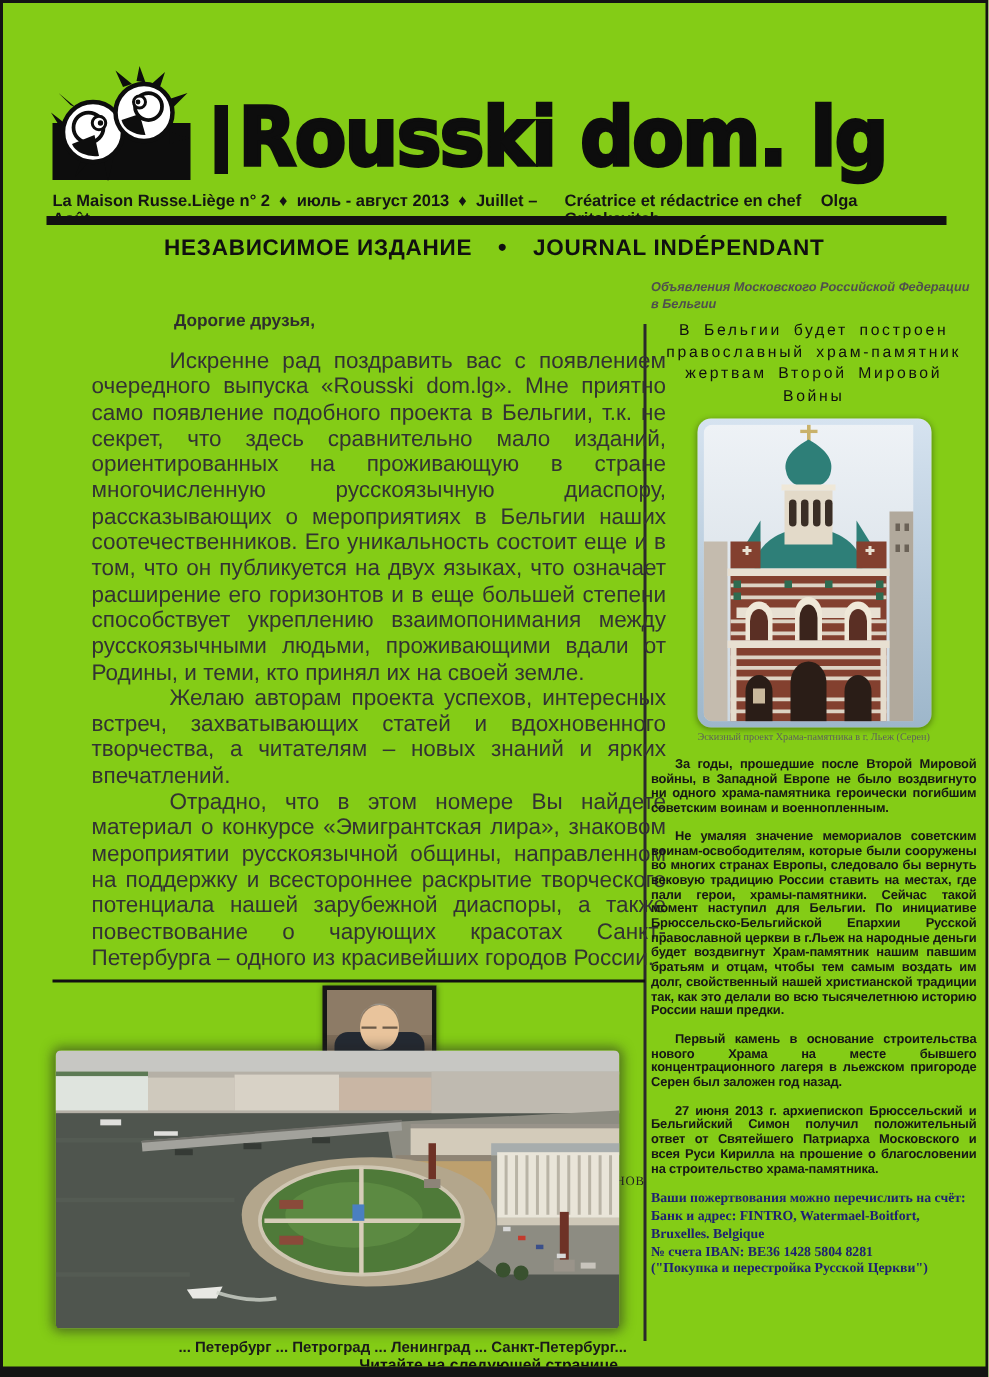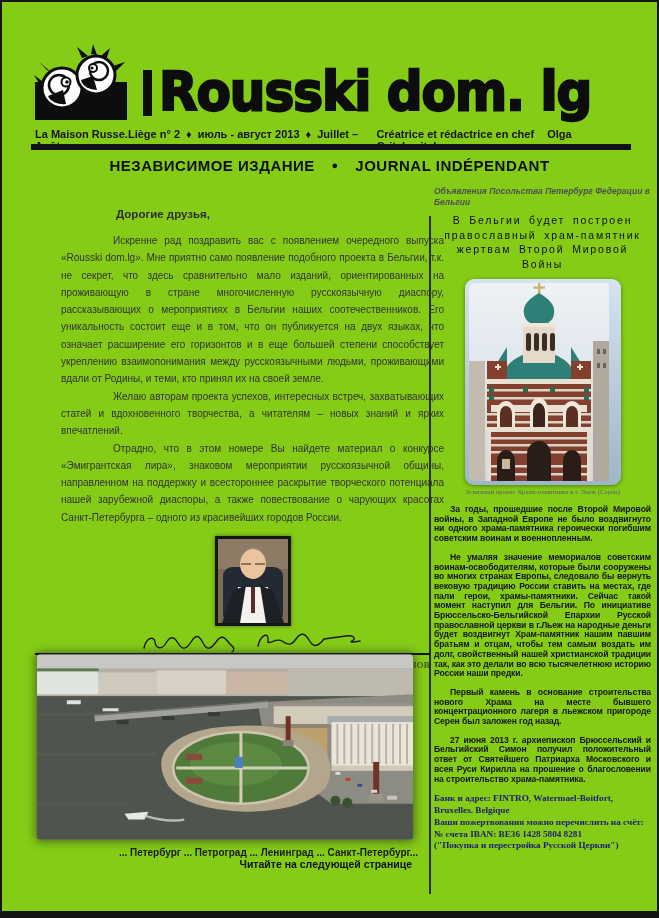--- a/index.html
+++ b/index.html
@@ -28,33 +28,33 @@
   .tagline{
     position:absolute;left:0;right:0;top:155px;text-align:center;
     font-size:15px;font-weight:bold;letter-spacing:.5px;color:#101010;
   }
   .tagline .dot{margin:0 12px;font-size:11px;vertical-align:2px;}
   
   .col-divider{position:absolute;left:427px;top:214px;height:678px;width:1.5px;background:#2a2a2a;}
   .left-col{position:absolute;left:33px;top:206px;width:383px;margin-left:26px;}
   .salutation{margin:0 0 12px 55px;font-weight:bold;font-size:11.5px;color:#2e2e2e;}
   .letter-p{
-    margin:0;font-size:10px;line-height:17.3px;text-align:justify;
+    margin:0;font-size:15px;line-height:17.3px;text-align:justify;
     text-indent:52px;color:#333;
   }
   .portrait-wrap{width:70px;margin:10px auto 2px;border:3px solid #161616;
     box-shadow:0 0 4px rgba(0,0,0,.45);font-size:0;}
   .sig-row{text-align:center;margin-top:4px;}
   .sig-name{font-family:"Liberation Serif",serif;font-size:8.5px;letter-spacing:.6px;
     text-align:right;margin-right:14px;color:#222;}
   .sig-title{font-family:"Liberation Serif",serif;font-weight:bold;font-size:10px;
     text-align:center;margin-top:3px;color:#141414;}
   .section-rule{position:absolute;left:33px;top:651px;width:395px;height:2px;background:#111;}
   
-  .photo-block{position:absolute;left:33px;top:652px;width:383px;}
+  .photo-block{position:absolute;left:33px;top:698px;width:383px;}
   .photo-wrap{width:376px;margin-left:2px;border-radius:4px;overflow:hidden;
     box-shadow:0 0 8px 2px rgba(35,35,35,.55);font-size:0;}
   .photo-caption{margin-top:7px;text-align:right;font-weight:bold;font-size:10px;color:#1a1a1a;}
   .read-more{margin-right:6px;text-align:right;font-weight:bold;font-size:10.5px;color:#111;}
   
   .right-col{position:absolute;left:432px;top:184px;width:217px;}
   .kicker{font-style:italic;font-weight:bold;font-size:8.5px;line-height:10.5px;color:#4f4f4f;margin:0 0 6px;}
   .headline{
     margin:0 0 8px;text-align:center;font-weight:normal;font-size:10.5px;line-height:14.5px;
     letter-spacing:1.8px;word-spacing:3px;color:#0f0f0f;
@@ -230,21 +230,21 @@
         <path d="M88,160 L112,158 L108,166 L92,166 Z" fill="#e8e8e4"></path>
         <path d="M108,162 q22,7 40,4" stroke="#cfd4cc" stroke-width="2.5" fill="none" opacity=".8"></path>
         <path d="M66,54 h16 v3 h-16 Z" fill="#dfdfdc"></path>
       </svg>
     </div>
     <div class="photo-caption">... Петербург ... Петроград ... Ленинград ... Санкт-Петербург...</div>
     <div class="read-more">Читайте на следующей странице</div>
   </section>
 
   <aside class="right-col">
-    <p class="kicker">Объявления Посольства Петербург Федерации в Бельгии</p>
+    <p class="kicker">Объявления Московского Российской Федерации в Бельгии</p>
     <h2 class="headline">В Бельгии будет построен православный храм-памятник жертвам Второй Мировой Войны</h2>
 
     <div class="church-frame">
       <div class="church-inner">
         <svg width="140" height="198" viewBox="0 0 140 198">
           <defs>
             <linearGradient id="skyg" x1="0" y1="0" x2="0" y2="1">
               <stop offset="0" stop-color="#eef2f6"></stop>
                 <stop offset="1" stop-color="#cdd8e1"></stop>
             </linearGradient>
@@ -316,20 +316,20 @@
       </div>
     </div>
     <div class="church-caption">Эскизный проект Храма-памятника в г. Льеж (Серен)</div>
 
     <p class="embassy-p">За годы, прошедшие после Второй Мировой войны, в Западной Европе не было воздвигнуто ни одного храма-памятника героически погибшим советским воинам и военнопленным.</p>
     <p class="embassy-p">Не умаляя значение мемориалов советским воинам-освободителям, которые были сооружены во многих странах Европы, следовало бы вернуть вековую традицию России ставить на местах, где пали герои, храмы-памятники. Сейчас такой момент наступил для Бельгии. По инициативе Брюссельско-Бельгийской Епархии Русской православной церкви в г.Льеж на народные деньги будет воздвигнут Храм-памятник нашим павшим братьям и отцам, чтобы тем самым воздать им долг, свойственный нашей христианской традиции так, как это делали во всю тысячелетнюю историю России наши предки.</p>
     <p class="embassy-p">Первый камень в основание строительства нового Храма на месте бывшего концентрационного лагеря в льежском пригороде Серен был заложен год назад.</p>
     <p class="embassy-p">27 июня 2013 г. архиепископ Брюссельский и Бельгийский Симон получил положительный ответ от Святейшего Патриарха Московского и всея Руси Кирилла на прошение о благословении на строительство храма-памятника.</p>
 
     <div class="donation">
+      <div>Ваши пожертвования можно перечислить на счёт:</div>
       <div>Банк и адрес: FINTRO, Watermael-Boitfort, Bruxelles. Belgique</div>
-      <div>Ваши пожертвования можно перечислить на счёт:</div>
       <div>№ счета IBAN: BE36 1428 5804 8281</div>
       <div>("Покупка и перестройка Русской Церкви")</div>
     </div>
   </aside>
 
 </div>
 
 </body></html>

